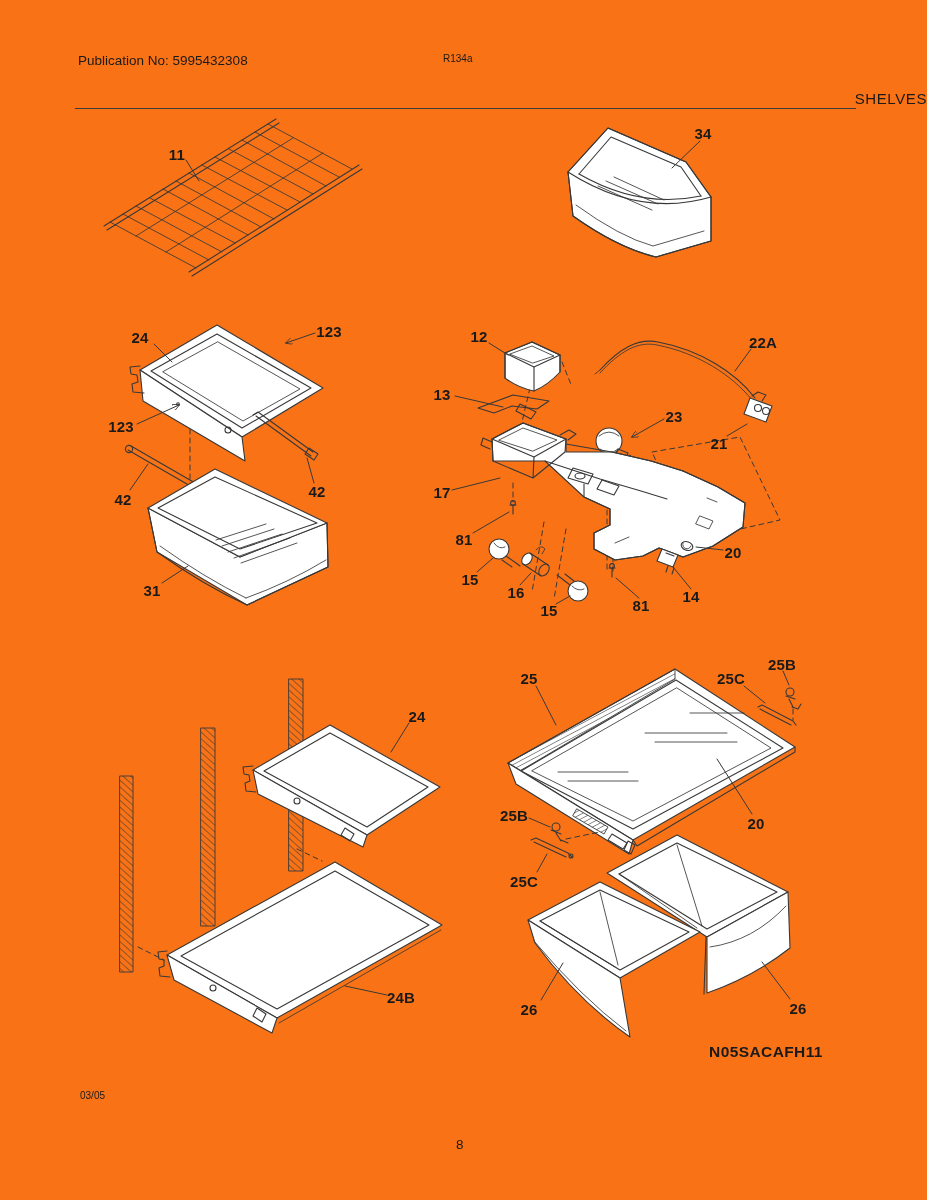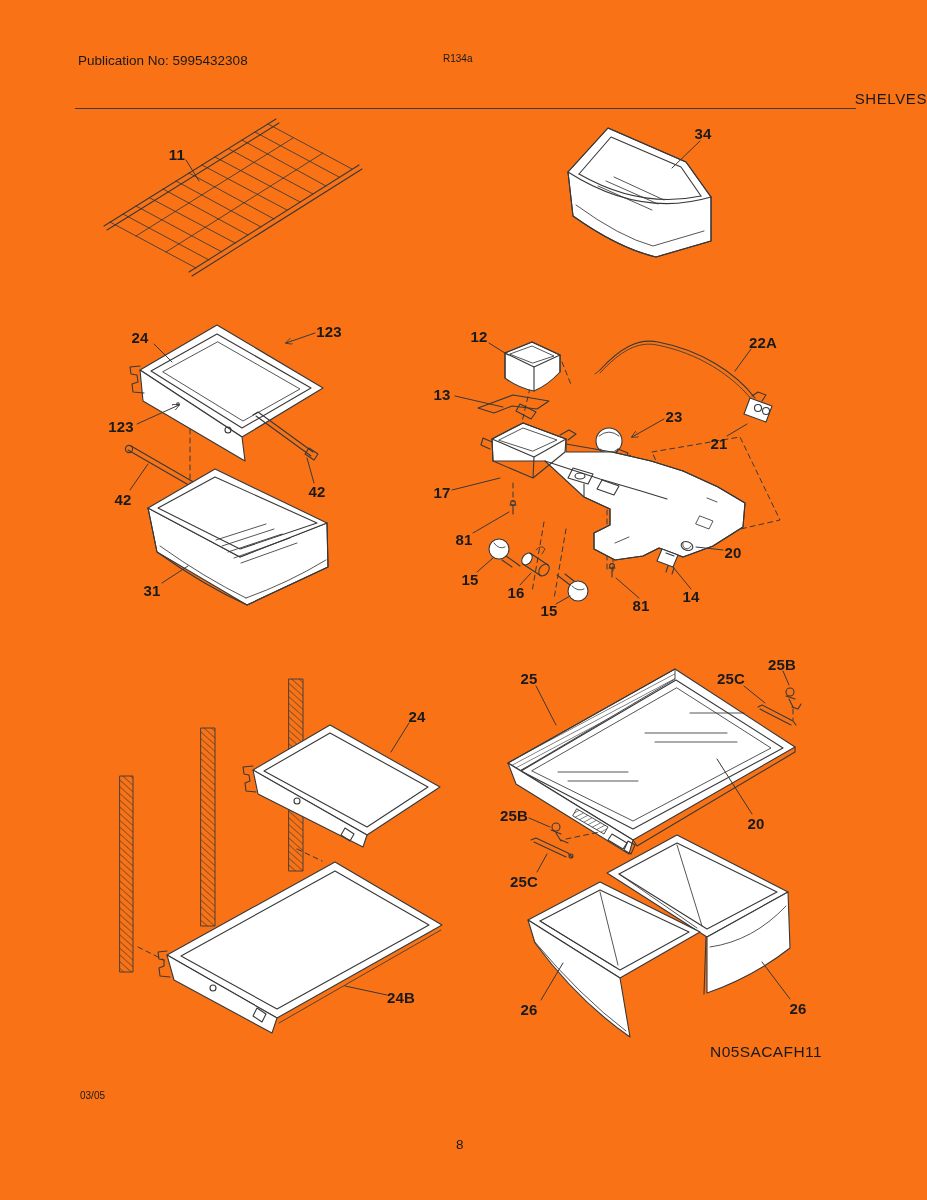--- a/index.html
+++ b/index.html
@@ -4,21 +4,21 @@
 <style>
   html,body{margin:0;padding:0;background:#ffffff;}
   body{width:927px;height:1200px;position:relative;font-family:"Liberation Sans",sans-serif;color:#1a1a1a;overflow:hidden;}
   .page{position:absolute;inset:0;background:#f97316;}
   .hdr-pub{position:absolute;left:78px;top:53px;font-size:13.5px;}
   .hdr-ref{position:absolute;left:443px;top:53px;font-size:10px;}
   .hdr-title{position:absolute;left:0;top:90px;width:927px;text-align:right;font-size:15px;letter-spacing:.6px;}
   .rule{position:absolute;left:75px;top:108px;width:781px;border-top:1.6px solid #3c3c3c;}
   .ftr-date{position:absolute;left:80px;top:1090px;font-size:10px;}
   .ftr-page{position:absolute;left:456px;top:1137px;font-size:13.5px;}
-  .model-code{position:absolute;left:766px;top:1052px;transform:translate(-50%,-50%);font-size:15.5px;font-weight:normal;letter-spacing:.4px;}
+  .model-code{position:absolute;left:766px;top:1052px;transform:translate(-50%,-50%);font-size:15.5px;font-weight:bold;letter-spacing:.4px;}
   .callout{position:absolute;transform:translate(-50%,-50%);font-size:15px;font-weight:bold;letter-spacing:.2px;white-space:nowrap;}
   svg.diagram{position:absolute;left:0;top:0;}
   svg.diagram path,svg.diagram line,svg.diagram rect,svg.diagram circle,svg.diagram ellipse{
     stroke:#383838;fill:none;stroke-width:1.1;stroke-linecap:round;stroke-linejoin:round;}
   svg.diagram .wf{fill:#ffffff;}
   svg.diagram .dsh{stroke-dasharray:5 4;stroke-width:1;}
   svg.diagram .ldr{stroke-width:1;}
   svg.diagram .thin{stroke-width:.85;}
   svg.diagram .hfill{fill:url(#hatch);stroke-width:.9;}
   svg.diagram .lfill{fill:url(#louver);stroke-width:.9;}

